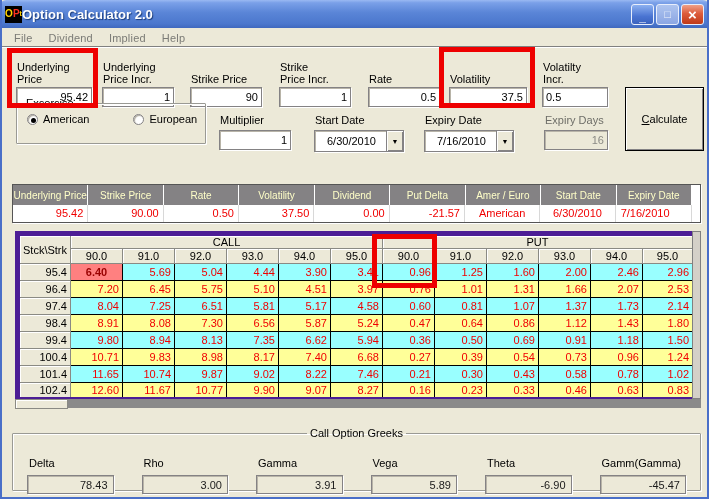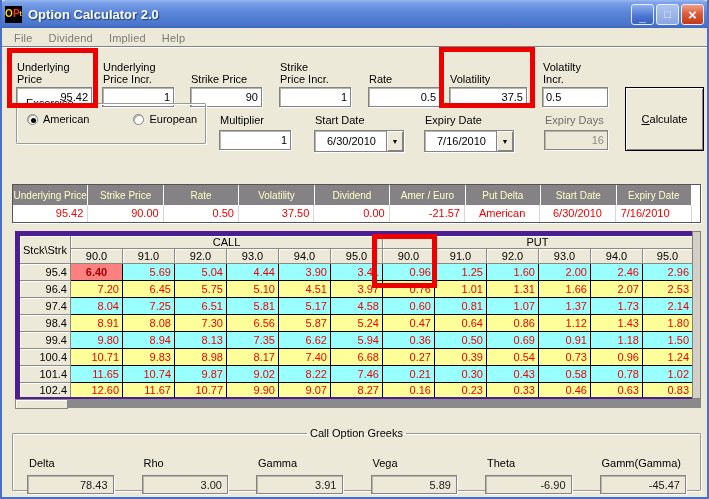--- a/index.html
+++ b/index.html
@@ -9,21 +9,21 @@
     background:#ECE9D8; overflow:hidden;
     border:2px solid #4a6fc8; border-top:none;
     font-family:"Liberation Sans", sans-serif; font-size:11px; color:#000;
   }
   
   .titlebar{position:absolute; left:-2px; top:0; width:709px; height:28px;
     background:linear-gradient(#9ab9f2 0%, #7aa0e8 10%, #5a85d7 45%, #4b77cd 85%, #3f68be 100%);
     border-radius:6px 6px 0 0; display:flex; align-items:center; padding:0 5px;}
   .app-icon{width:17px; height:17px; background:#000; display:flex; align-items:center;
     justify-content:center; font-weight:bold; font-size:10px; line-height:10px; flex:0 0 auto;}
-  .title{color:#fff; font-weight:bold; font-size:13px; margin-left:6px; flex:1;
+  .title{color:#fff; font-weight:bold; font-size:13px; flex:1;
     text-shadow:1px 1px 1px #1b3c7a; white-space:nowrap; overflow:hidden;}
   .win-btns{display:flex; gap:2px;}
   .wbtn{width:23px; height:21px; border-radius:3px; border:1px solid #e8eefc;
     display:flex; align-items:center; justify-content:center; color:#fff; font-weight:bold; cursor:default;}
   .wbtn.min{background:linear-gradient(#8cb0f0,#4a74d2 60%,#3a62be);}
   .wbtn.min span{margin-top:-2px; align-self:flex-end; font-size:12px;}
   .wbtn.max{background:linear-gradient(#aec4ef,#8ba6e3); color:rgba(255,255,255,.85); font-size:11px;}
   .wbtn.close{background:linear-gradient(#f0a088,#dd5c3c 45%,#c03a18); font-size:15px;}
   
   .menu-bar{position:absolute; left:0; top:29px; width:100%; height:17px; padding-left:4px;
@@ -207,22 +207,22 @@
     <input class="tbox tr-align disabled-box" disabled="" value="16" style="">
   </div>
 
   <div class="summary">
     <div class="sum-head">
         <div class="sum-h">Underlying Price</div>
         <div class="sum-h">Strike Price</div>
         <div class="sum-h">Rate</div>
         <div class="sum-h">Volatility</div>
         <div class="sum-h">Dividend</div>
+        <div class="sum-h">Put Delta</div>
         <div class="sum-h">Amer / Euro</div>
-        <div class="sum-h">Put Delta</div>
         <div class="sum-h">Start Date</div>
         <div class="sum-h">Expiry Date</div>
         <div class="sum-spacer-h"></div>
       </div>
     <div class="sum-vals">
         <div class="sum-v num">95.42</div>
         <div class="sum-v num">90.00</div>
         <div class="sum-v num">0.50</div>
         <div class="sum-v num">37.50</div>
         <div class="sum-v num">0.00</div>

